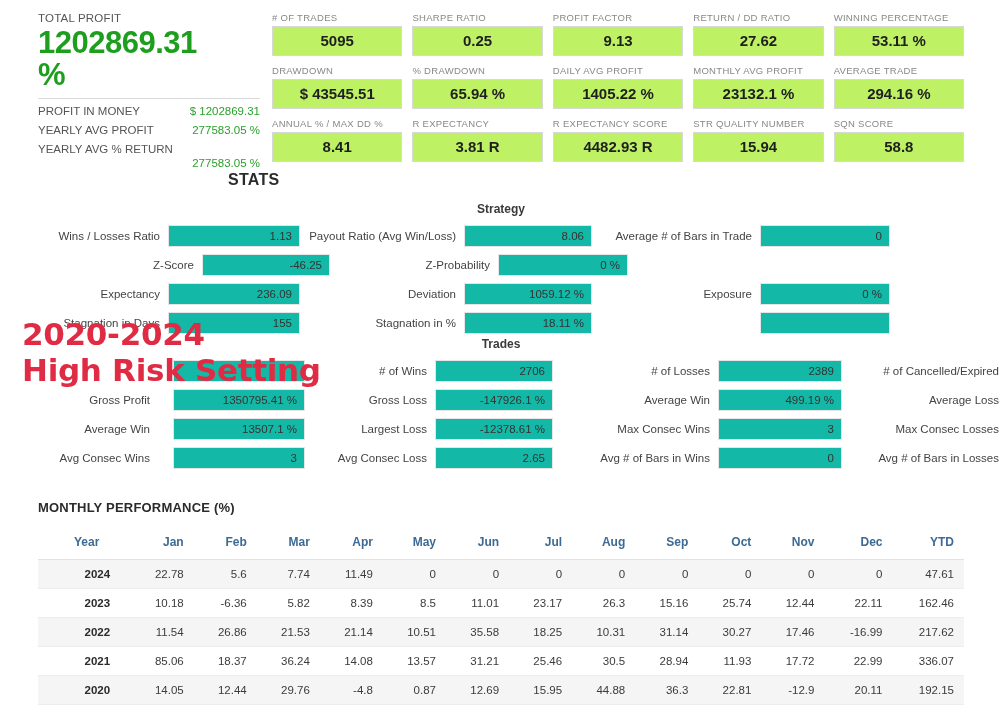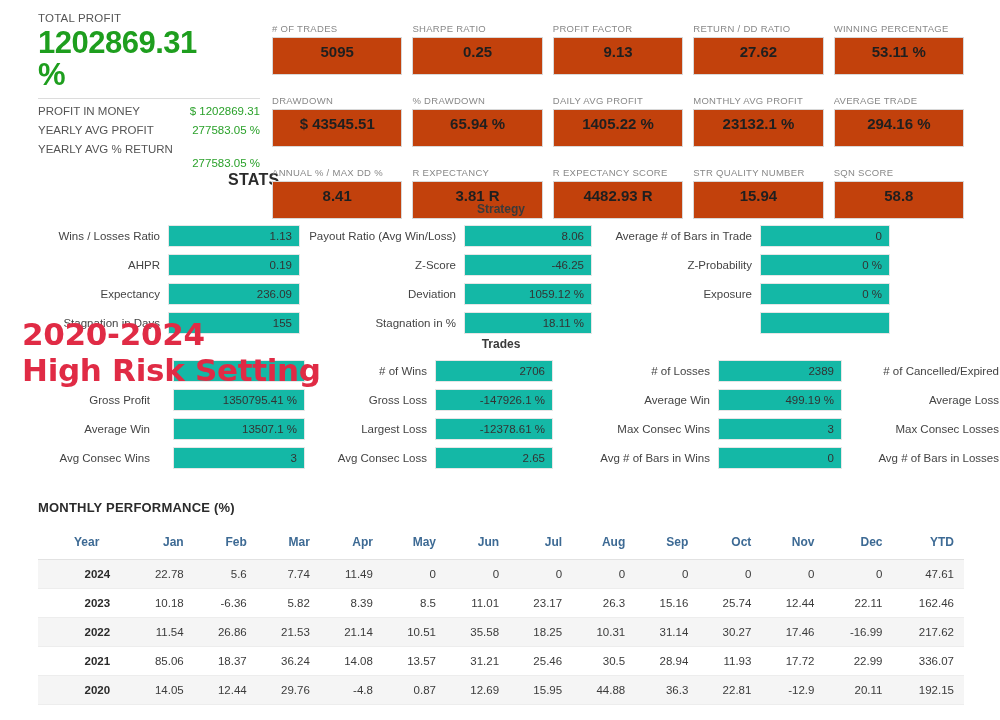--- a/index.html
+++ b/index.html
@@ -40,25 +40,24 @@
   }
 
   
   .metrics { position: absolute; left: 272px; top: 12px; width: 692px; }
   .mrow { display: flex; gap: 10px; margin-bottom: 9px; }
   .mcell { flex: 1 1 0; min-width: 0; }
   .mcap {
     font-size: 9.5px; color: #888; text-transform: uppercase;
     letter-spacing: .3px; white-space: nowrap; overflow: hidden;
     margin-bottom: 3px;
-    margin-top: 11px;
   }
   .mbox {
-    border: 1px solid #d8d8d8; background: #c2410c;
-    height: 38px; line-height: 28px; text-align: center;
+    border: 1px solid #d8d8d8; background: #bef264;
+    height: 30px; line-height: 28px; text-align: center;
     font-size: 15px; font-weight: bold; color: #1f1f1f;
   }
 
   
   .panel { position: absolute; left: 38px; width: 926px; }
   .panel-title {
     text-align: center; font-size: 12px; font-weight: bold;
     color: #3a3a3a; margin-bottom: 9px;
   }
   .grow { display: flex; margin-bottom: 7px; }
@@ -227,24 +226,20 @@
           <div class="gcell c2">
             <div class="glabel">Payout Ratio (Avg Win/Loss)</div>
             <div class="gfield">8.06</div>
           </div>
           <div class="gcell c3">
             <div class="glabel">Average # of Bars in Trade</div>
             <div class="gfield">0</div>
           </div>
         </div>
         <div class="grow">
-          <div class="gcell c1">
-            <div class="glabel">AHPR</div>
-            <div class="gfield">0.19</div>
-          </div>
           <div class="gcell c2">
             <div class="glabel">Z-Score</div>
             <div class="gfield">-46.25</div>
           </div>
           <div class="gcell c3">
             <div class="glabel">Z-Probability</div>
             <div class="gfield">0 %</div>
           </div>
         </div>
         <div class="grow">

